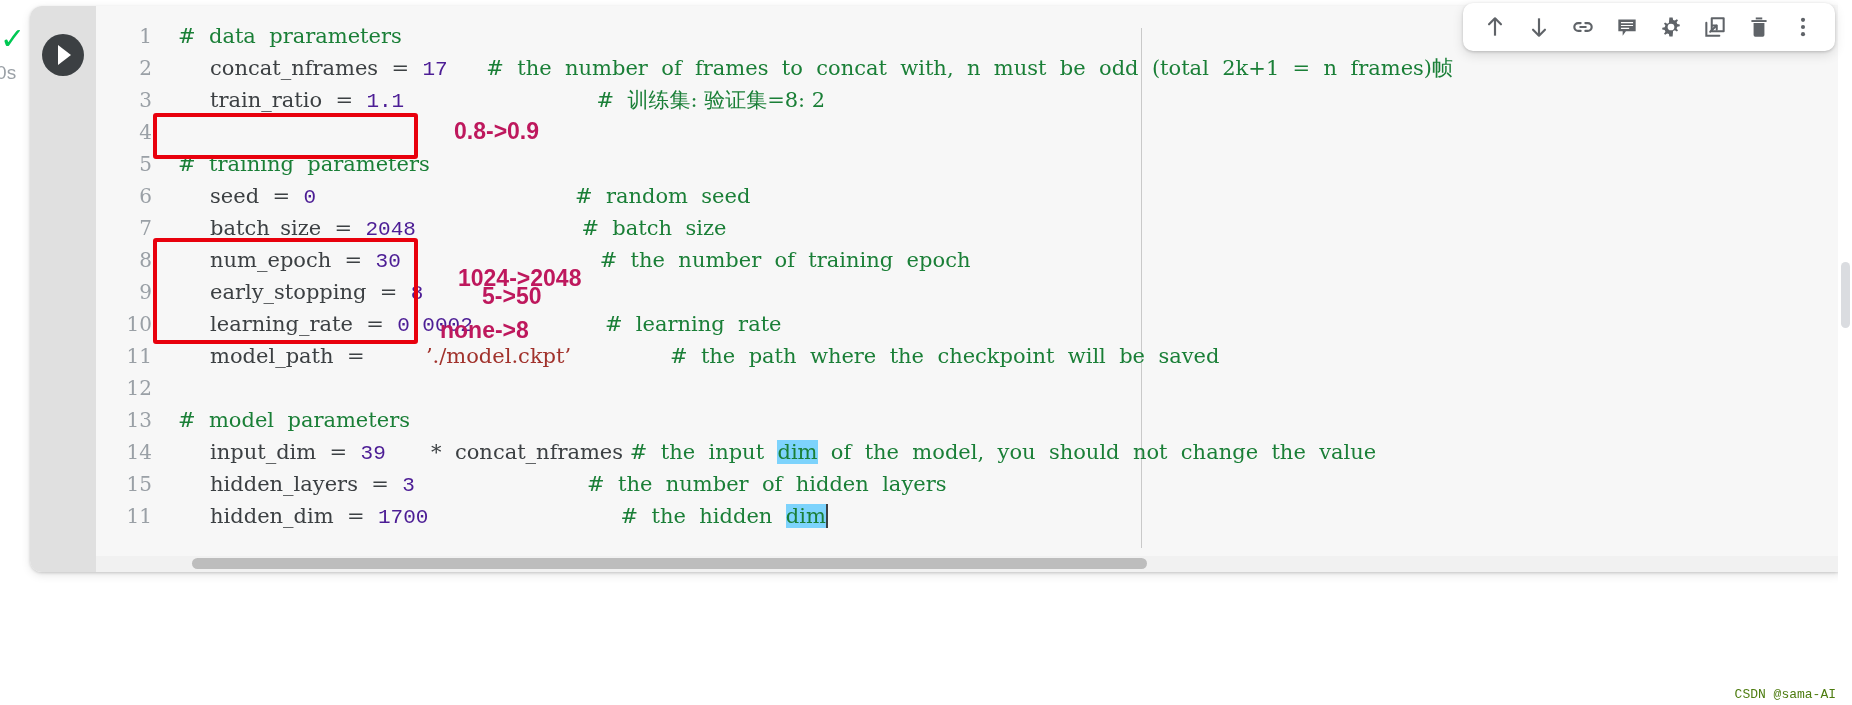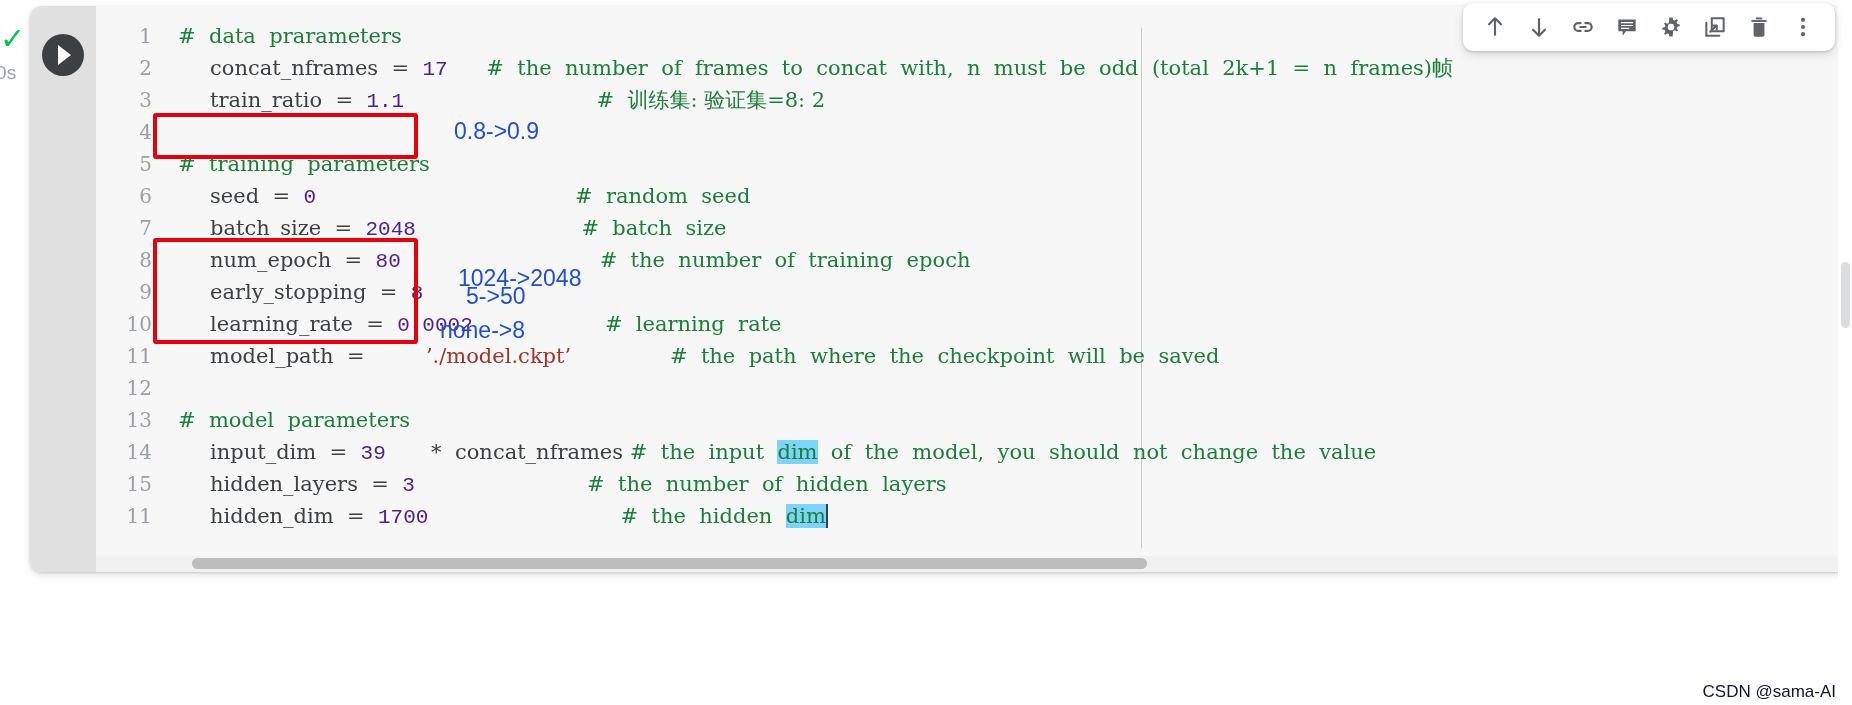--- a/index.html
+++ b/index.html
@@ -97,21 +97,21 @@
     position:absolute;left:96px;bottom:3px;width:955px;height:11px;
     background:#bdbdbd;border-radius:6px;cursor:pointer;
   }
 
   
   .redbox{
     position:absolute;border:4px solid #e8000d;border-radius:3px;
     pointer-events:none;
   }
   .redtext{
-    position:absolute;color:#1d4ed8;font-weight:normal;font-size:23px;
+    position:absolute;color:#be185d;font-weight:bold;font-size:23px;
     font-family:"Liberation Sans",sans-serif;white-space:nowrap;
   }
 
   
   .toolbar{
     position:absolute;right:17px;top:3px;
     height:48px;padding:0 10px;
     display:flex;align-items:center;gap:0px;
     background:#ffffff;border-radius:10px;
     box-shadow:0 1px 3px rgba(0,0,0,.18),0 4px 12px rgba(0,0,0,.12);
@@ -128,22 +128,22 @@
     position:absolute;right:0;top:0;width:14px;height:705px;background:#ffffff;
   }
   .page-scroll-thumb{
     position:absolute;right:2px;top:262px;width:9px;height:66px;
     background:#dadce0;border-radius:5px;cursor:pointer;
   }
 
   
   .watermark{
     position:absolute;right:16px;bottom:3px;
-    color:#0f172a;font-size:17px;
-    font-family:Liberation Sans, sans-serif;
+    color:#4d7c0f;font-size:13px;
+    font-family:Liberation Mono, monospace;
   }
 </style>
 </head>
 <body>
 
 <div id="root">
 
   <div class="status-col">
     <div class="check-mark">✓</div>
     <div class="run-time">0s</div>
@@ -158,21 +158,21 @@
     <div class="code-area">
       <div class="ruler"></div>
       <div class="code-inner" id="code-inner">
           <div class="code-line"><span class="ln">1</span><span class="codetxt"><span class="cm">#  data  prarameters</span></span></div>
           <div class="code-line"><span class="ln">2</span><span class="codetxt"><span class="pl">concat_nframes  =  </span><span class="num">17</span><span class="pl"> </span><span class="cm">#  the  number  of  frames  to  concat  with,  n  must  be  odd  (total  2k+1  =  n  frames)帧</span></span></div>
           <div class="code-line"><span class="ln">3</span><span class="codetxt"><span class="pl">train_ratio  =  </span><span class="num">1.1</span><span class="pl">                        </span><span class="cm">#  训练集: 验证集=8: 2</span></span></div>
           <div class="code-line"><span class="ln">4</span><span class="codetxt"><span class="pl"></span></span></div>
           <div class="code-line"><span class="ln">5</span><span class="codetxt"><span class="cm">#  training  parameters</span></span></div>
           <div class="code-line"><span class="ln">6</span><span class="codetxt"><span class="pl">seed  =  </span><span class="num">0</span><span class="pl">                                  </span><span class="cm">#  random  seed</span></span></div>
           <div class="code-line"><span class="ln">7</span><span class="codetxt"><span class="pl">batch_size  =  </span><span class="num">2048</span><span class="pl">                    </span><span class="cm">#  batch  size</span></span></div>
-          <div class="code-line"><span class="ln">8</span><span class="codetxt"><span class="pl">num_epoch  =  </span><span class="num">80</span><span class="pl">                         </span><span class="cm">#  the  number  of  training  epoch</span></span></div>
+          <div class="code-line"><span class="ln">8</span><span class="codetxt"><span class="pl">num_epoch  =  </span><span class="num">30</span><span class="pl">                         </span><span class="cm">#  the  number  of  training  epoch</span></span></div>
           <div class="code-line"><span class="ln">9</span><span class="codetxt"><span class="pl">early_stopping  =  </span><span class="num">8</span></span></div>
           <div class="code-line"><span class="ln">10</span><span class="codetxt"><span class="pl">learning_rate  =  </span><span class="num">0.0002</span><span class="pl">               </span><span class="cm">#  learning  rate</span></span></div>
           <div class="code-line"><span class="ln">11</span><span class="codetxt"><span class="pl">model_path  =  </span><span class="str">’./model.ckpt’</span><span class="pl">          </span><span class="cm">#  the  path  where  the  checkpoint  will  be  saved</span></span></div>
           <div class="code-line"><span class="ln">12</span><span class="codetxt"><span class="pl"></span></span></div>
           <div class="code-line"><span class="ln">13</span><span class="codetxt"><span class="cm">#  model  parameters</span></span></div>
           <div class="code-line"><span class="ln">14</span><span class="codetxt"><span class="pl">input_dim  =  </span><span class="num">39</span><span class="pl">  *  concat_nframes </span><span class="cm">#  the  input  </span><span class="cm sel">dim</span><span class="cm">  of  the  model,  you  should  not  change  the  value</span></span></div>
           <div class="code-line"><span class="ln">15</span><span class="codetxt"><span class="pl">hidden_layers  =  </span><span class="num">3</span><span class="pl">                     </span><span class="cm">#  the  number  of  hidden  layers</span></span></div>
           <div class="code-line"><span class="ln">11</span><span class="codetxt"><span class="pl">hidden_dim  =  </span><span class="num">1700</span><span class="pl">                        </span><span class="cm">#  the  hidden  </span><span class="cm sel">dim</span><span class="caret"></span></span></div>
         </div>
     </div>
@@ -181,21 +181,21 @@
       <div class="hscroll-thumb"></div>
     </div>
 
   </div>
 
   <div id="annotation-layer">
       <div class="redbox" style="left: 153px; top: 113px; width: 257px; height: 38px;"></div>
       <div class="redbox" style="left: 153px; top: 238px; width: 257px; height: 98px;"></div>
       <div class="redtext" style="left: 454px; top: 118px;">0.8-&gt;0.9</div>
       <div class="redtext" style="left: 458px; top: 242px; margin-top: 23px;">1024-&gt;2048</div>
-      <div class="redtext" style="left: 466px; top: 283px;">5-&gt;50</div>
+      <div class="redtext" style="left: 482px; top: 283px;">5-&gt;50</div>
       <div class="redtext" style="left: 440px; top: 317px;">none-&gt;8</div>
     </div>
 
   <div class="toolbar" id="cell-toolbar">
       <div class="tb-btn" title="Move cell up">
         <span>
           <svg width="26" height="26" viewBox="0 0 24 24">
             <path d="M12 4 L12 20" stroke="#5f6368" stroke-width="2" fill="none"></path>
             <path d="M12 4 L6.5 9.5 M12 4 L17.5 9.5" stroke="#5f6368" stroke-width="2" fill="none" stroke-linecap="round"></path>
           </svg>

